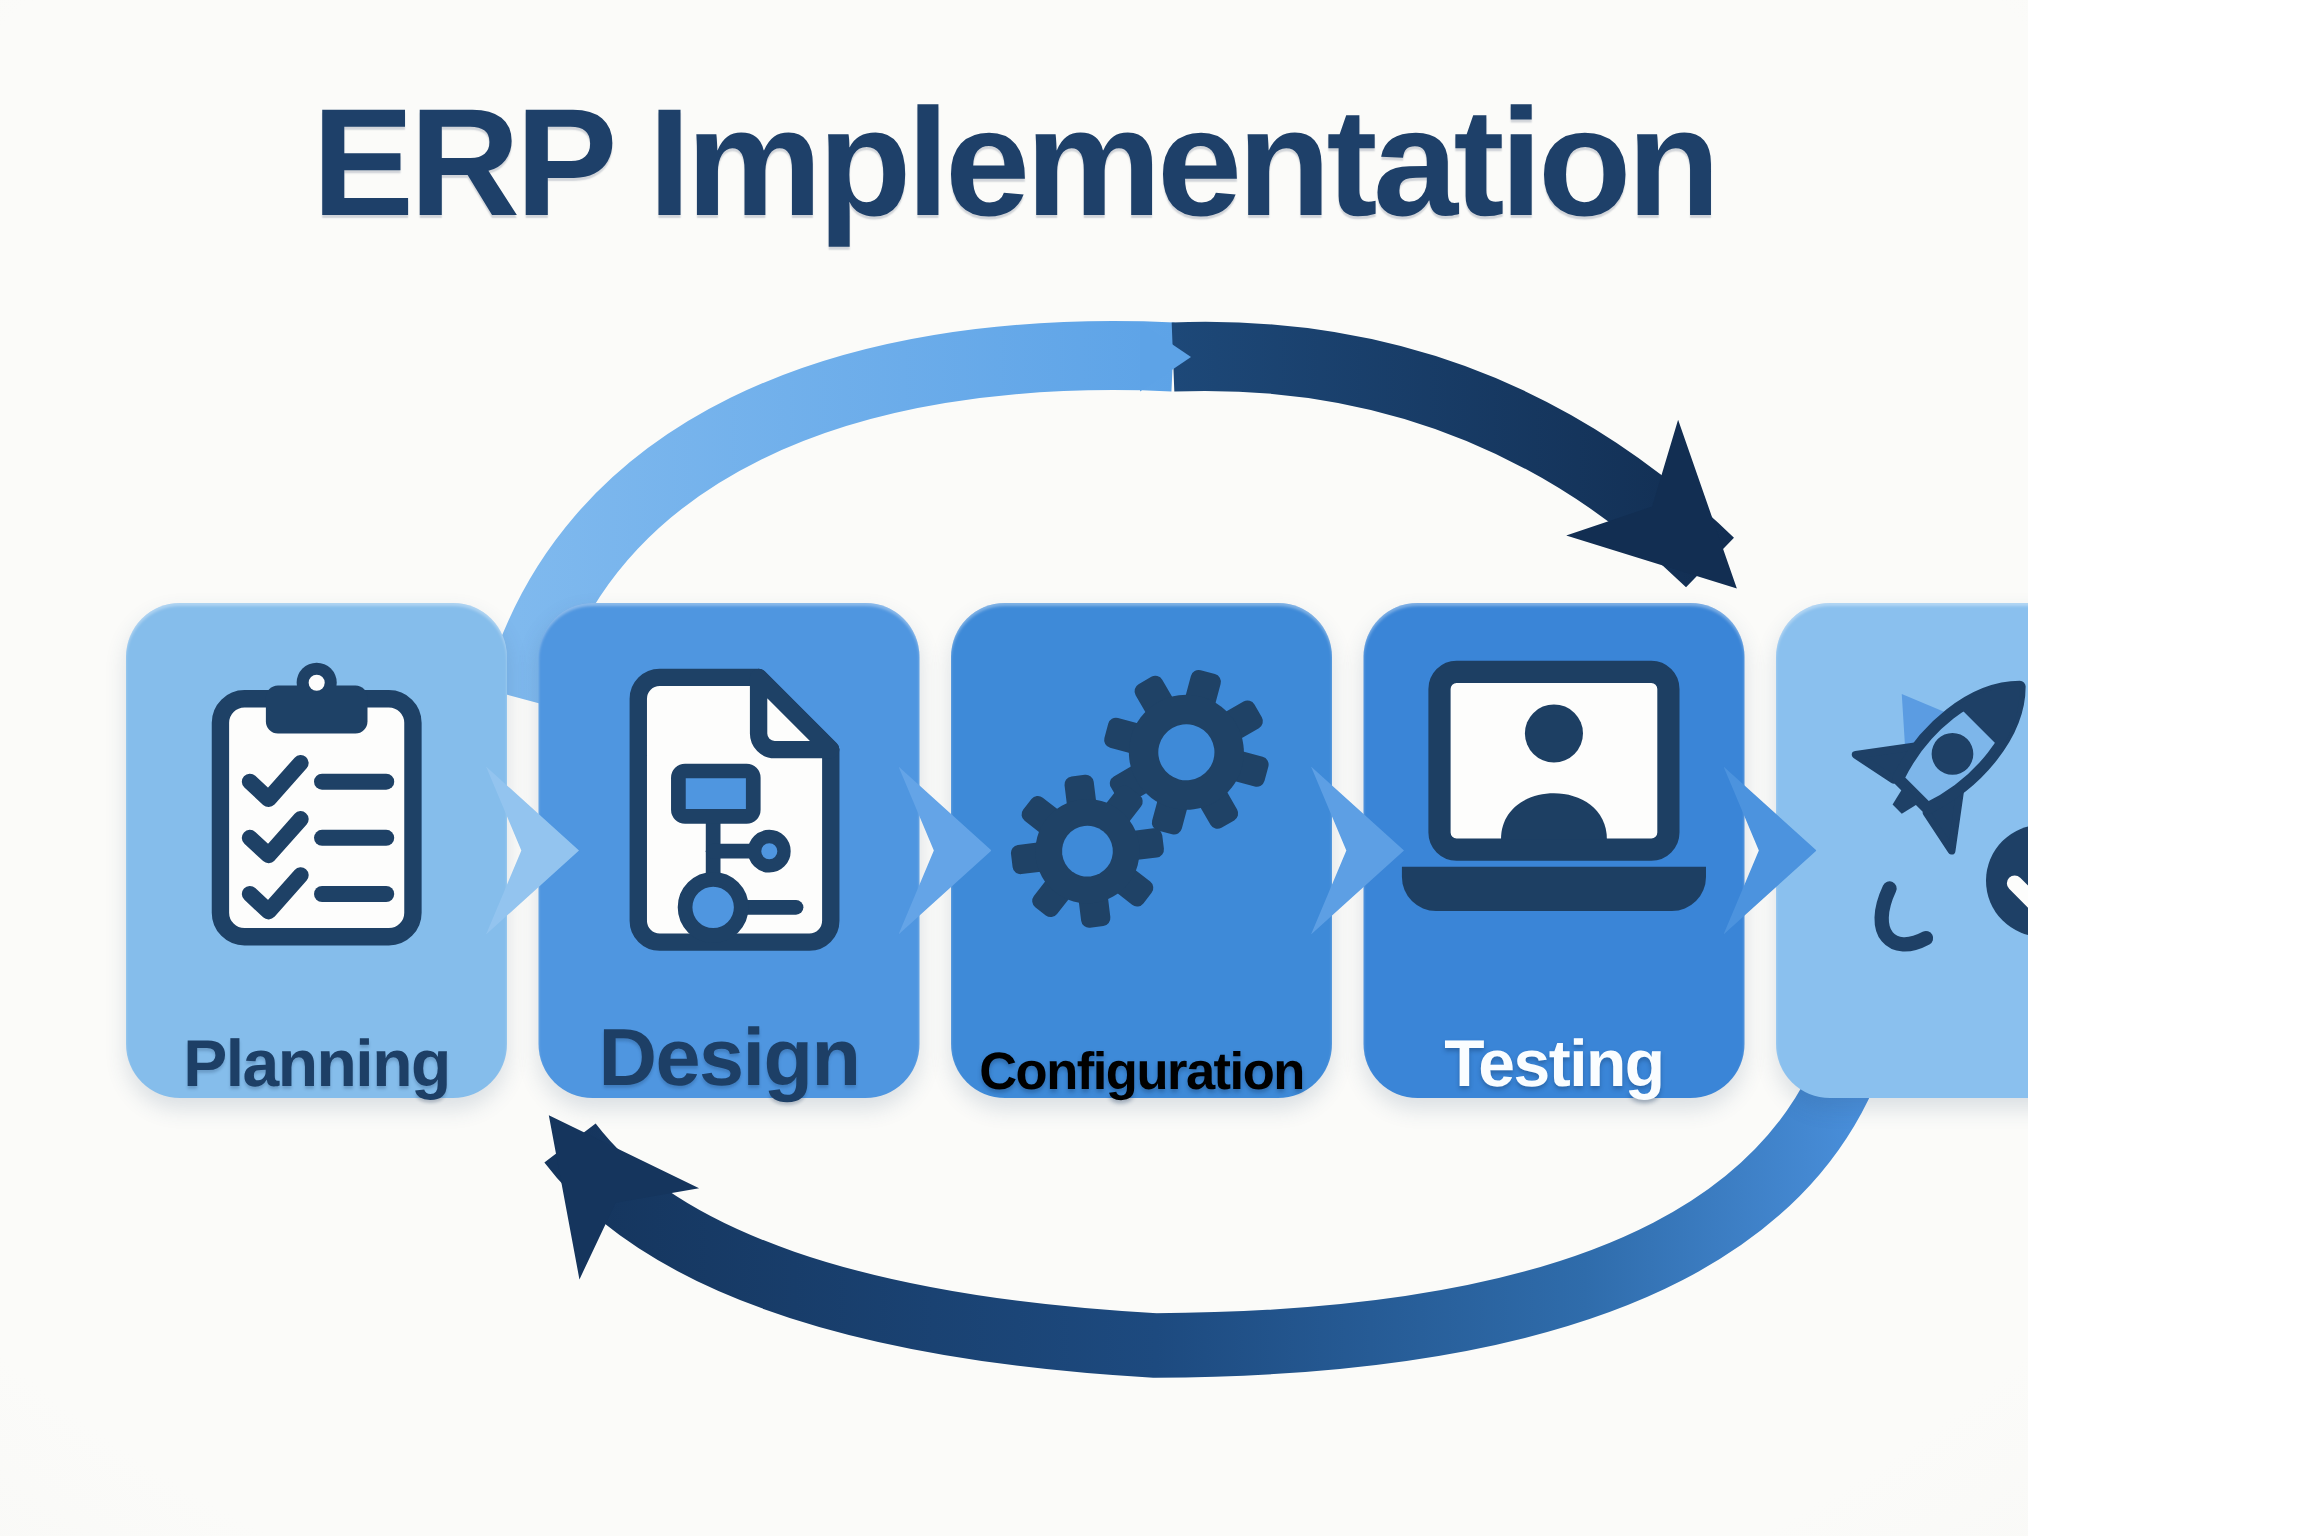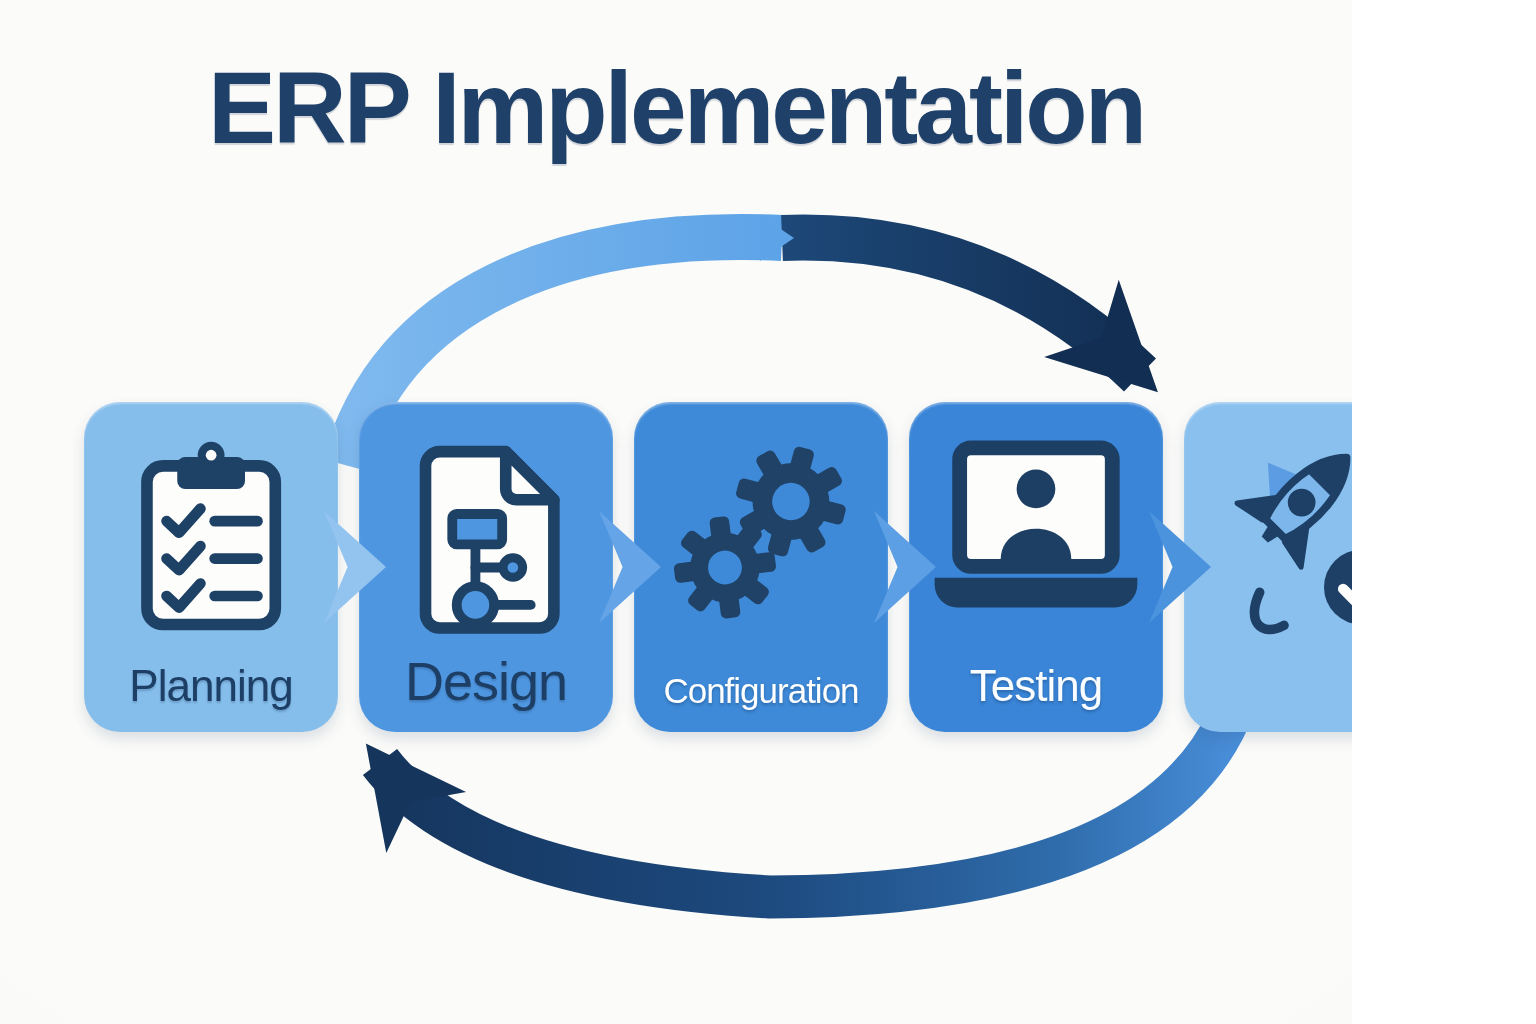--- a/index.html
+++ b/index.html
@@ -16,21 +16,21 @@
   .arrows-layer{position:absolute;left:0;top:0;z-index:1;}
   .stage{
     position:absolute;top:402px;width:254px;height:330px;border-radius:36px;
     display:flex;flex-direction:column;align-items:center;z-index:2;
     box-shadow:0 7px 14px rgba(50,80,120,0.16), inset 0 2px 2px rgba(255,255,255,0.35);
   }
   .s0{left:84px}.s1{left:359px}.s2{left:634px}.s3{left:909px}.s4{left:1184px}
   .stage-icon{margin-top:30px;height:205px;flex:0 0 auto;}
   .stage-icon--rocket{margin-top:20px;height:226px;}
   .stage-label{
-    margin-top:auto;margin-bottom:24px;font-weight:400;letter-spacing:-1px;
+    margin-top:auto;font-weight:700;letter-spacing:-1px;
     font-size:44px;line-height:1;white-space:nowrap;
     text-shadow:0 2px 2px rgba(20,45,80,0.22);
   }
   .s1 .stage-label,.s4 .stage-label{font-size:54px;}
   .s2 .stage-label{font-size:35px;}
   .s3 .stage-label,.s2 .stage-label{text-shadow:0 2px 3px rgba(15,45,85,0.35);}
   .connector{
     position:absolute;top:511px;width:62px;height:112px;z-index:3;
     clip-path:polygon(0 0, 100% 50%, 0 100%, 38% 50%);
   }
@@ -134,21 +134,21 @@
           <rect x="-11" y="-57" width="22" height="28" rx="6" transform="rotate(135)"></rect>
           <rect x="-11" y="-57" width="22" height="28" rx="6" transform="rotate(180)"></rect>
           <rect x="-11" y="-57" width="22" height="28" rx="6" transform="rotate(225)"></rect>
           <rect x="-11" y="-57" width="22" height="28" rx="6" transform="rotate(270)"></rect>
           <rect x="-11" y="-57" width="22" height="28" rx="6" transform="rotate(315)"></rect>
           <circle r="39"></circle>
           <circle r="19" fill="#3e8ad8"></circle>
         </g>
       </g>
     </svg>
-    <div class="stage-label" style="color: #ffffff;">Configuration</div>
+    <div class="stage-label" style="color: #000000;">Configuration</div>
   </div>
 
   <div class="stage s3" style="background: rgb(58, 133, 215); justify-content: flex-end;">
     <svg class="stage-icon" viewBox="0 0 230 180">
       <rect x="48" y="14" width="134" height="104" rx="10" fill="#fdfdfc" stroke="#1d3f63" stroke-width="13"></rect>
       <circle cx="115" cy="50" r="17" fill="#1d3f63"></circle>
       <path d="M84,112 c0,-36 62,-36 62,0 z" fill="#1d3f63"></path>
       <path d="M26,128 h178 v6 a20,20 0 0 1 -20,20 h-138 a20,20 0 0 1 -20,-20 z" fill="#1d3f63"></path>
     </svg>
     <div class="stage-label" style="color: rgb(250, 253, 255);">Testing</div>

